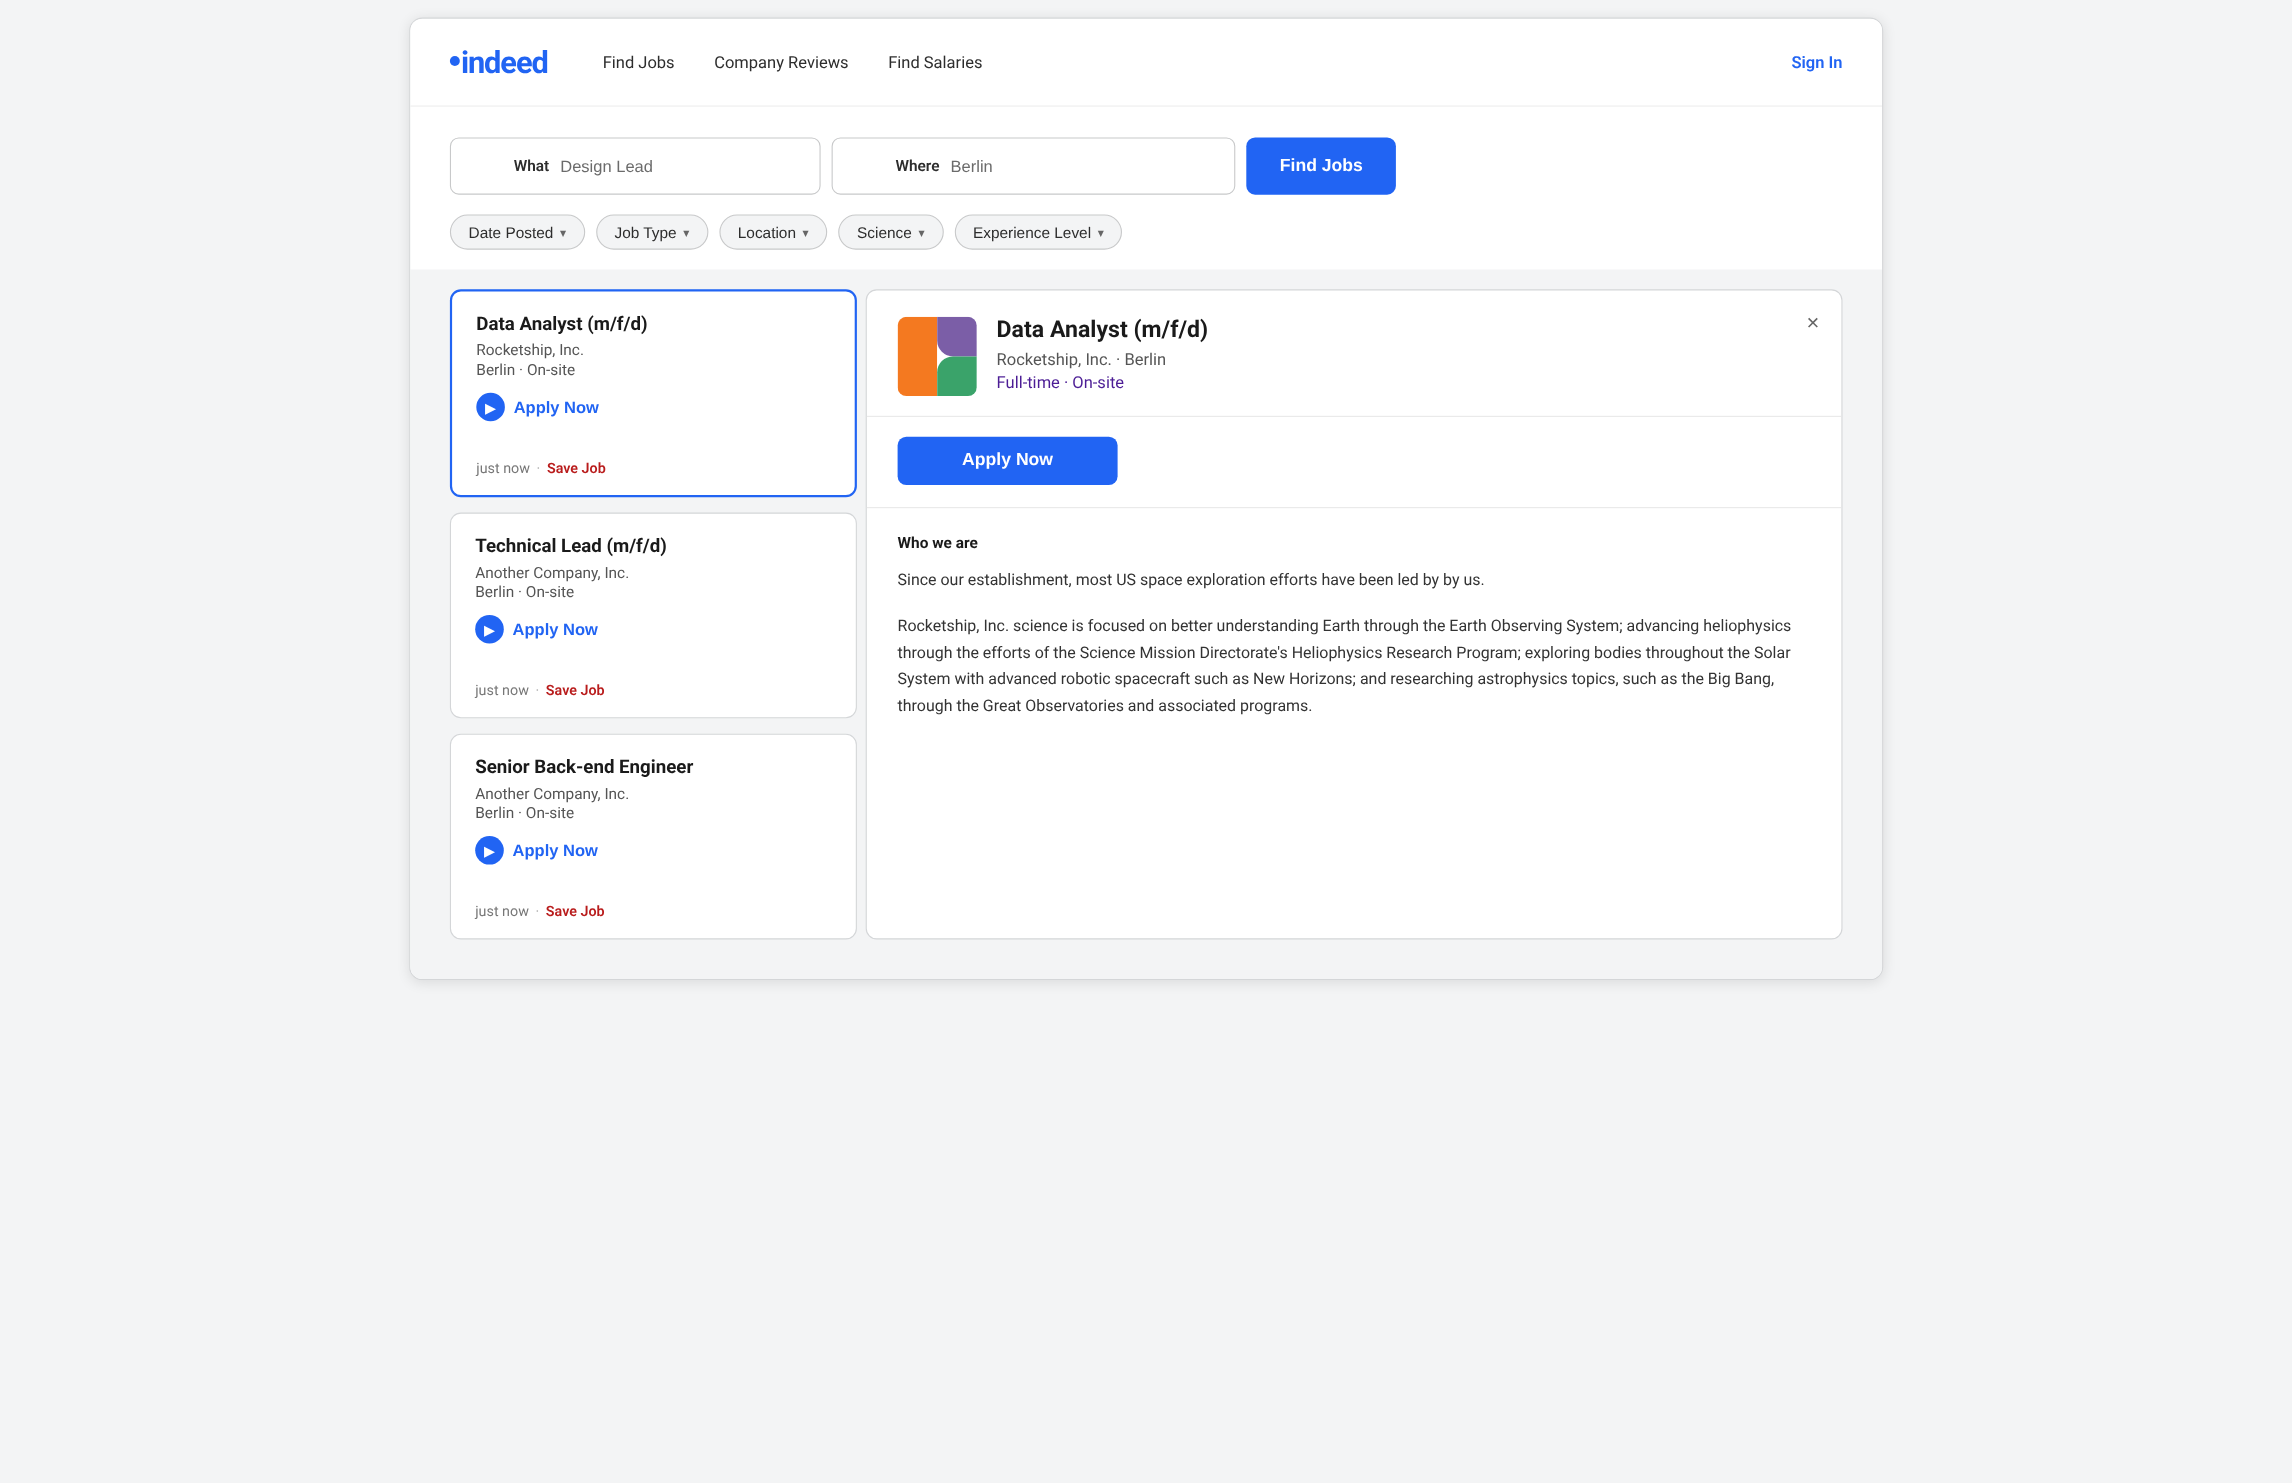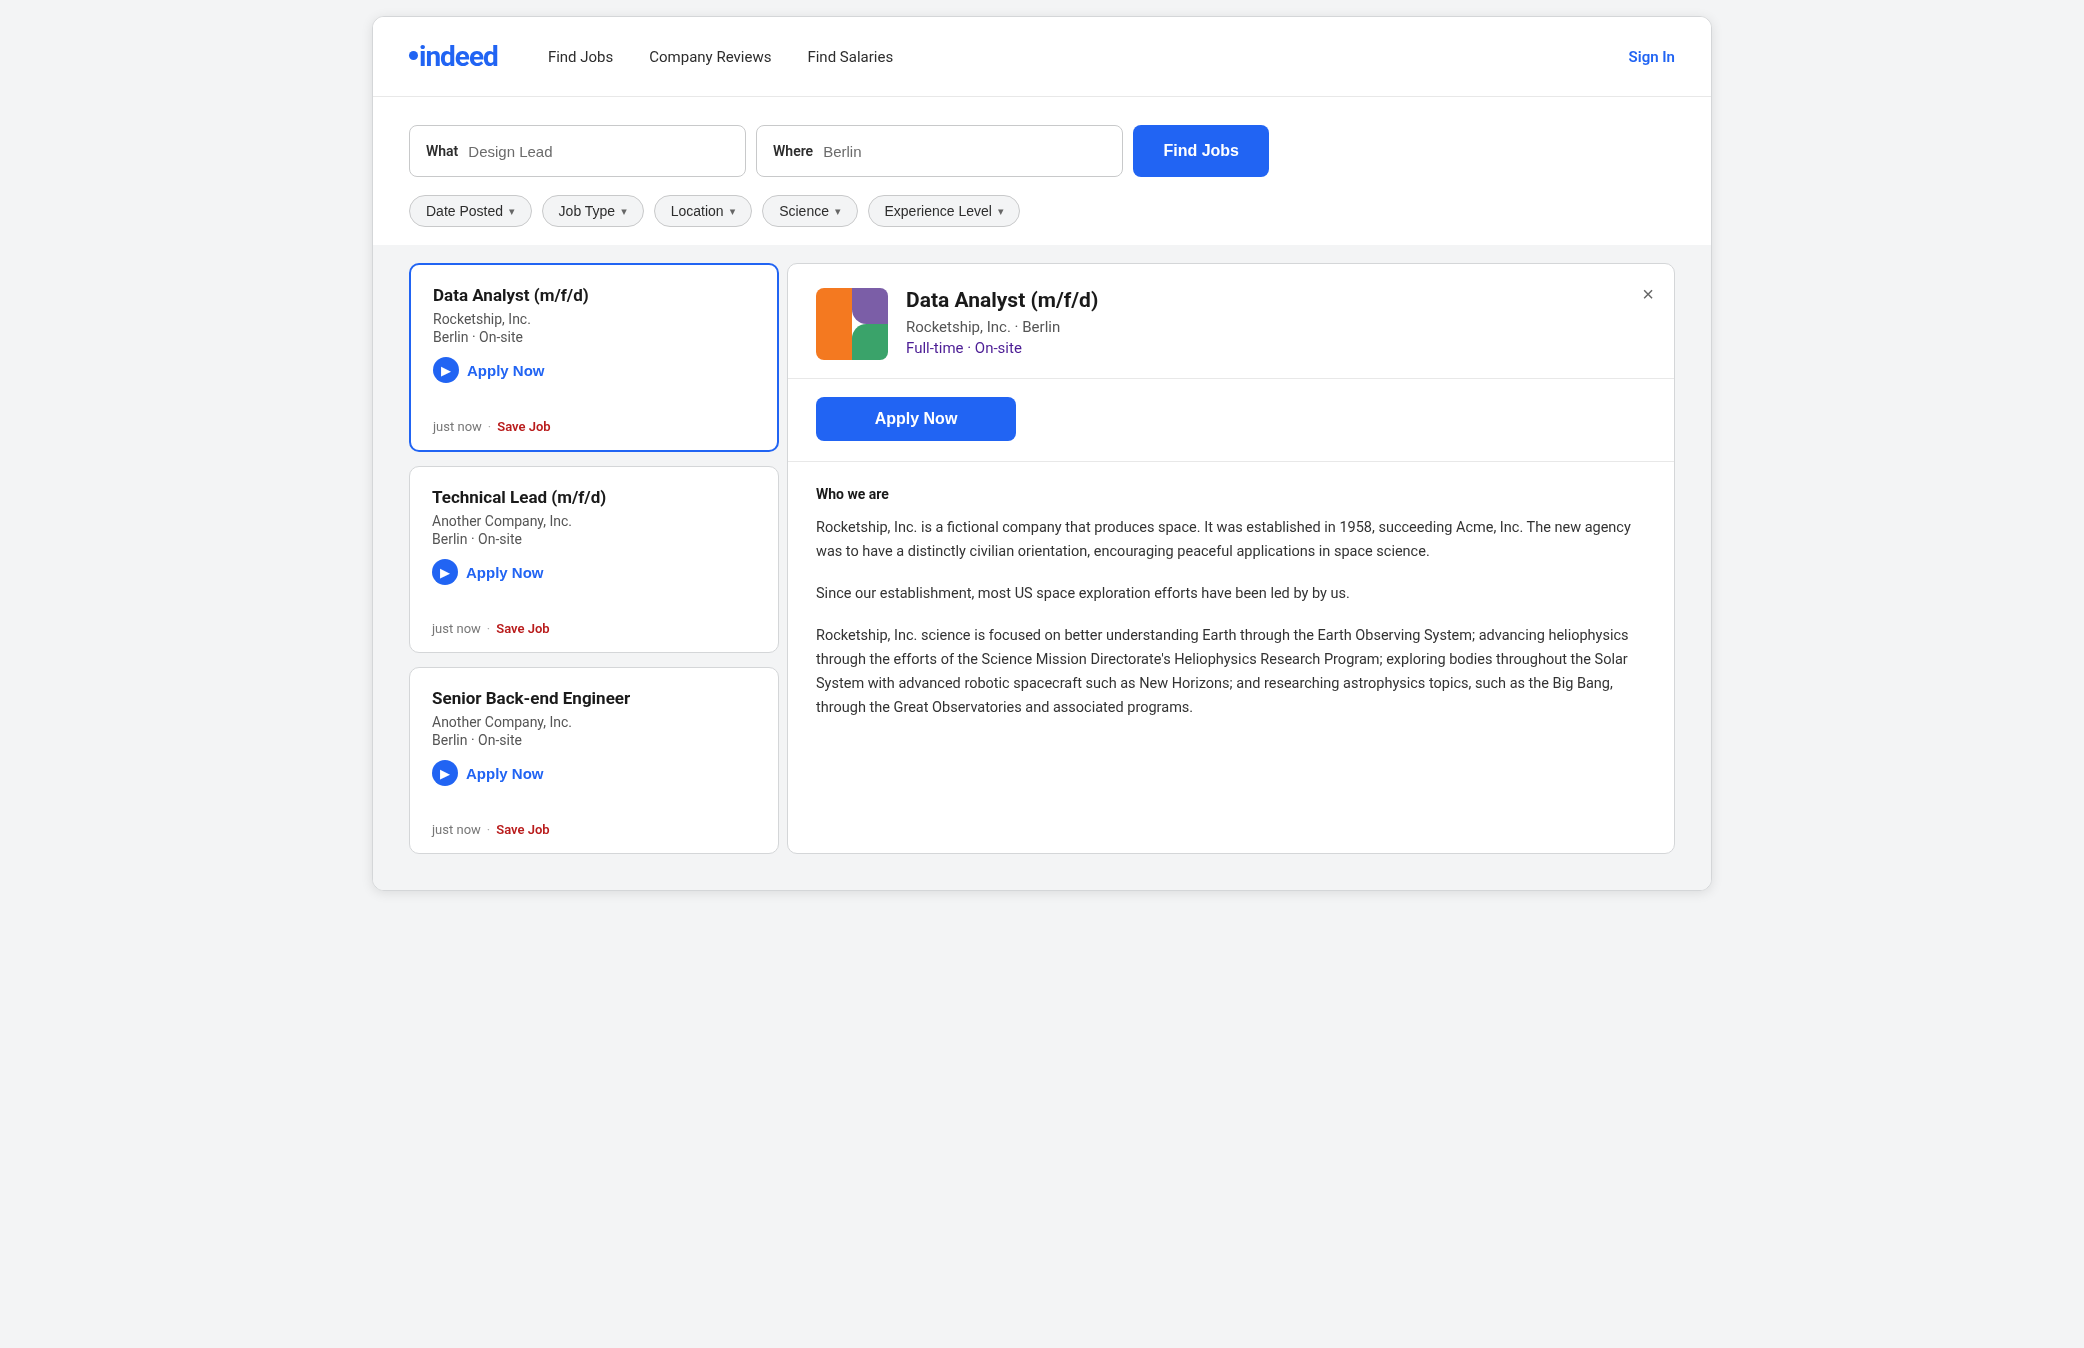--- a/index.html
+++ b/index.html
@@ -91,20 +91,21 @@
       background: #fff;
       flex: 1;
       margin-right: 10px;
     }
     .search-field-label {
       font-size: 14px;
       font-weight: 600;
       color: #2d2d2d;
       margin-right: 10px;
       white-space: nowrap;
+      margin-left: 41px;
     }
     .search-field input {
       border: none;
       outline: none;
       font-size: 15px;
       color: #6b6b6b;
       background: transparent;
       width: 100%;
     }
     .where-field {
@@ -456,19 +457,18 @@
           <div class="job-detail-title">Data Analyst (m/f/d)</div>
           <div class="job-detail-company-loc">Rocketship, Inc. · Berlin</div>
           <div class="job-detail-type">Full-time · On-site</div>
         </div>
         <button class="close-btn">×</button>
       </div>
       <button class="apply-now-btn">Apply Now</button>
       <hr class="job-detail-divider">
       <div class="job-detail-body">
         <div class="who-we-are-title">Who we are</div>
-        <p class="who-we-are-text">Rocketship, Inc. is a fictional company that produces space. It was established in 1958, succeeding Acme, Inc. The new agency was to have a distinctly civilian orientation, encouraging peaceful applications in space science.</p>
         <p class="who-we-are-text">Since our establishment, most US space exploration efforts have been led by by us.</p>
         <p class="who-we-are-text">Rocketship, Inc. science is focused on better understanding Earth through the Earth Observing System; advancing heliophysics through the efforts of the Science Mission Directorate's Heliophysics Research Program; exploring bodies throughout the Solar System with advanced robotic spacecraft such as New Horizons; and researching astrophysics topics, such as the Big Bang, through the Great Observatories and associated programs.</p>
       </div>
     </div>
   </div>
 </div>
 
 </body></html>

